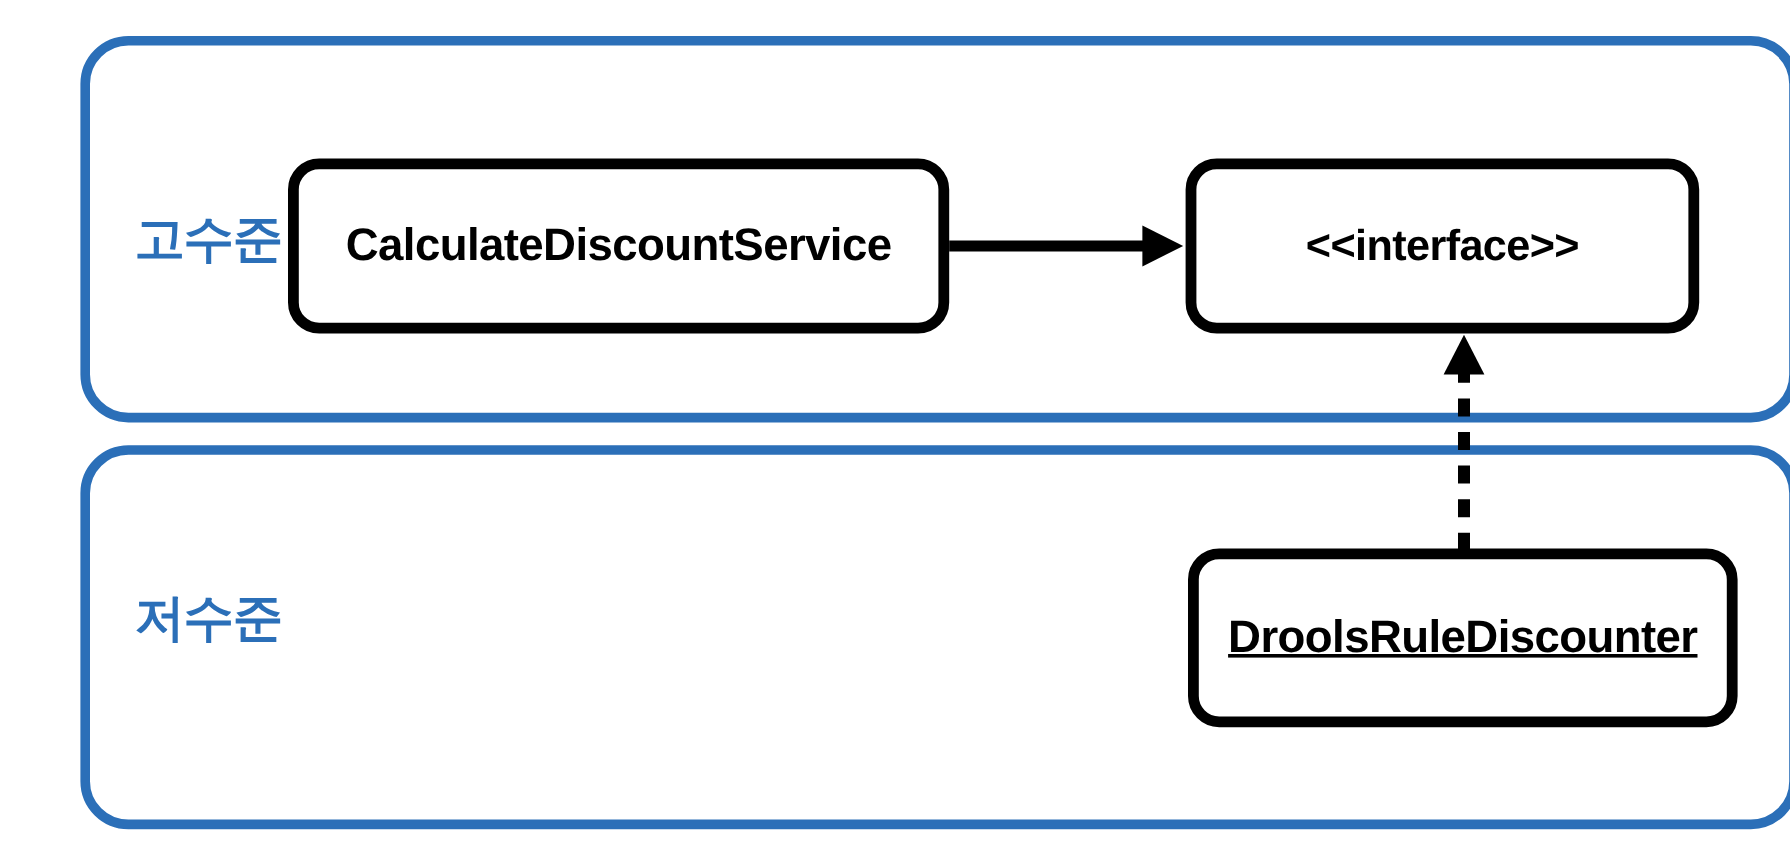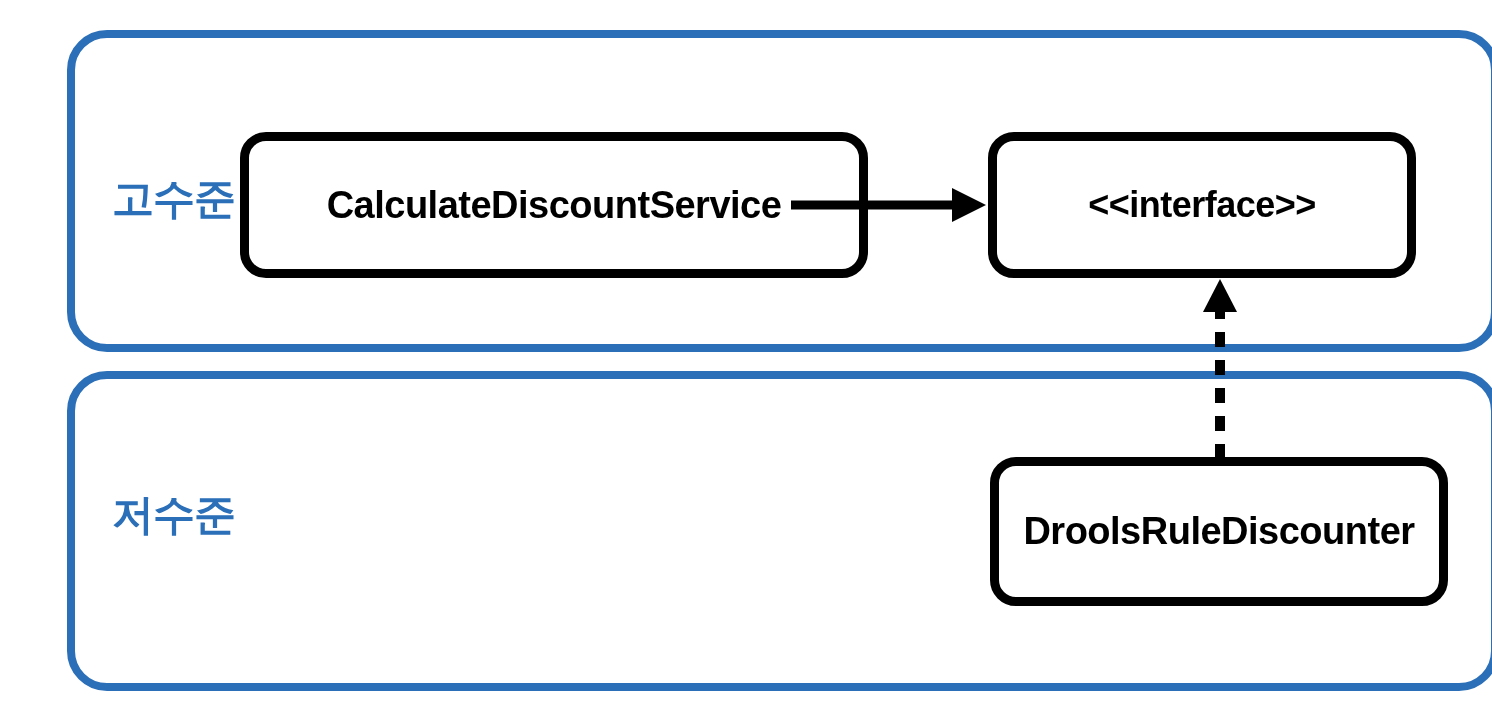--- a/index.html
+++ b/index.html
@@ -47,23 +47,23 @@
     flex-direction: column;
     align-items: center;
     justify-content: center;
     text-align: center;
     color: #000000;
     font-weight: 700;
     font-size: 38px;
     letter-spacing: -0.5px;
     line-height: 1.18;
   }
-  .node-service   { left: 200px; top: 132px; width: 628px; height: 146px; }
+  .node-service   { left: 200px; top: 132px; width: 551px; height: 146px; }
   .node-interface { left: 948px; top: 132px; width: 428px; height: 146px; }
-  .node-impl      { left: 950px; top: 457px; width: 458px; height: 149px; }
+  .node-impl      { left: 950px; top: 457px; width: 458px; height: 149px; text-decoration: underline; }
   .stereotype { font-size: 36px; }
   .connectors {
     position: absolute;
     left: 0; top: 0;
     width: 1492px;
     height: 720px;
     pointer-events: none;
   }
 </style>
 </head>

